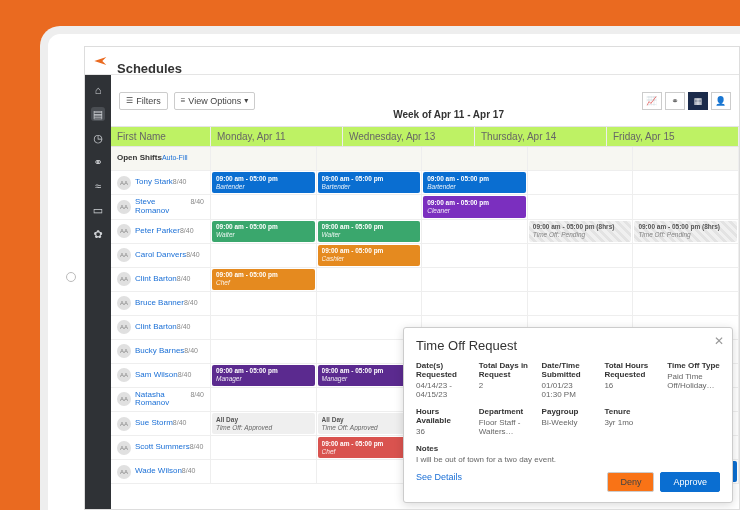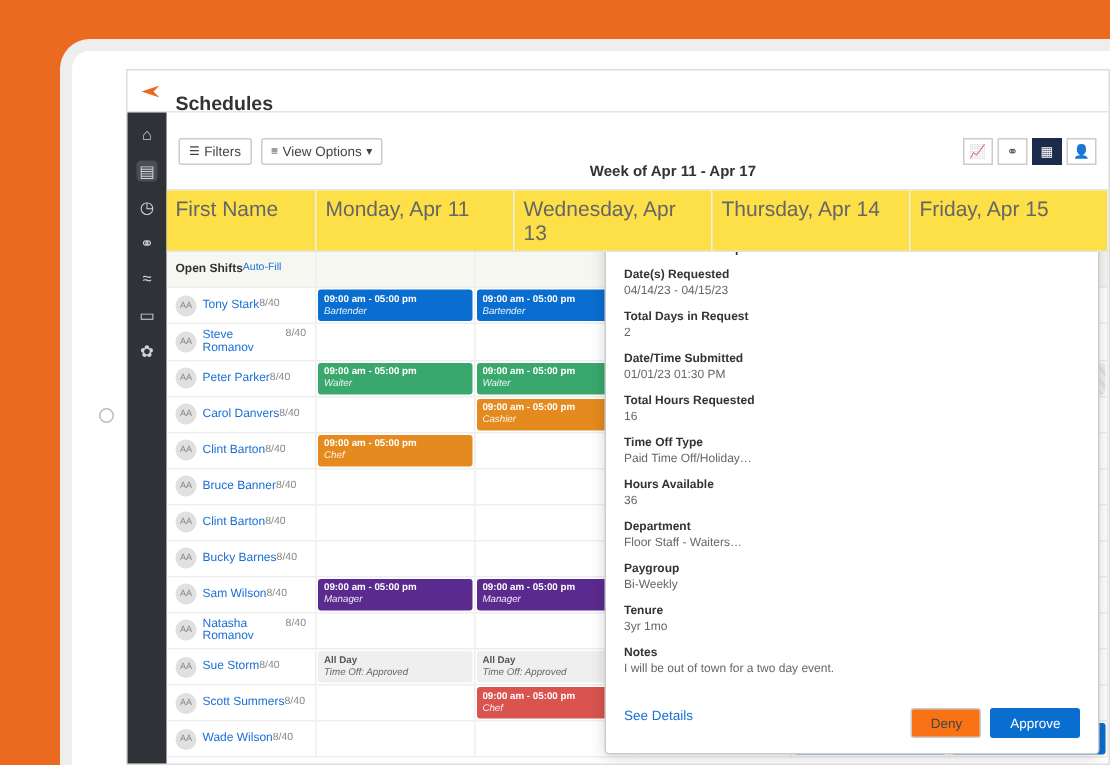--- a/index.html
+++ b/index.html
@@ -17,21 +17,21 @@
   .leftnav .nav-ic.active { background: #4a4e53; }
   .main { flex: 1; display: flex; flex-direction: column; overflow: hidden; }
   .toolbar { display: flex; align-items: center; justify-content: space-between; padding: 6px 8px; border-bottom: 1px solid #e5e5e5; }
   .toolbar-left { display: flex; gap: 6px; }
   .tbtn { border: 1px solid #ccc; background: #fff; font-size: 9px; padding: 3px 6px; border-radius: 2px; display: inline-flex; align-items: center; gap: 3px; cursor: pointer; color: #444; }
   .tbtn .ic { font-size: 8px; }
   .week-label { font-size: 10px; font-weight: 600; color: #333; margin-top: 28px; }
   .toolbar-right { display: flex; gap: 3px; }
   .rbtn { width: 20px; height: 18px; border: 1px solid #ccc; display: inline-flex; align-items: center; justify-content: center; font-size: 9px; cursor: pointer; background: #fff; color: #555; }
   .rbtn.active { background: #1b2b4b; color: #fff; border-color: #1b2b4b; }
-  .grid-head { display: flex; border-bottom: 1px solid #e5e5e5; background: #fde047; font-size: 14px; color: #666; }
+  .grid-head { display: flex; border-bottom: 1px solid #e5e5e5; background: #bef264; font-size: 10px; color: #666; }
   .col-name { width: 100px; padding: 4px 6px; border-right: 1px solid #eee; }
   .col-day { flex: 1; padding: 4px 6px; border-right: 1px solid #eee; text-align: left; }
   .grid-body { flex: 1; overflow: auto; position: relative; }
   .row { display: flex; border-bottom: 1px solid #eee; min-height: 24px; }
   .row.open { background: #f7f7f2; }
   .cell-name { width: 100px; padding: 3px 6px; border-right: 1px solid #eee; display: flex; align-items: center; gap: 4px; }
   .avatar { width: 14px; height: 14px; border-radius: 50%; background: #e0e0e0; font-size: 6px; color: #888; display: inline-flex; align-items: center; justify-content: center; flex-shrink: 0; }
   .name-block { display: flex; flex-direction: row; line-height: 1.1; }
   .emp-name { font-size: 8px; color: #1a6fd6; cursor: pointer; }
   .emp-sub { font-size: 7px; color: #888; }
@@ -44,24 +44,24 @@
   .shift.orange { background: #e58a1f; }
   .shift.red { background: #d9534f; }
   .shift.purple { background: #7b2fbf; }
   .shift.purple-dk { background: #5b2a8f; }
   .shift.gray { background: #efefef; color: #555; }
   .shift.hatch { background: repeating-linear-gradient(45deg, #f0f0f0, #f0f0f0 3px, #e3e3e3 3px, #e3e3e3 6px); color: #555; }
   .shift.hatch .role { color: #777; }
   .panel { position: absolute; right: 6px; bottom: 6px; width: 330px; background: #fff; border: 1px solid #ccc; box-shadow: 0 2px 10px rgba(0,0,0,0.15); border-radius: 3px; padding: 10px 12px; z-index: 10; }
   .panel-title { font-size: 13px; color: #333; margin-bottom: 8px; }
   .panel-close { position: absolute; right: 8px; top: 6px; font-size: 12px; color: #999; cursor: pointer; }
-  .panel-grid { display: grid; grid-template-columns: 1fr; gap: 8px 10px; margin-bottom: 8px; }
+  .panel-grid { display: grid; grid-template-columns: 1fr 1fr 1fr 1fr 1fr; gap: 8px 10px; margin-bottom: 8px; }
   .pfield .plabel { font-size: 8px; font-weight: 600; color: #333; }
   .pfield .pval { font-size: 8px; color: #666; margin-top: 2px; }
-  .panel-notes { margin-bottom: 22px; }
+  .panel-notes { margin-bottom: 8px; }
   .panel-footer { display: flex; align-items: flex-start; justify-content: space-between; }
   .see-details { font-size: 9px; color: #1a6fd6; cursor: pointer; }
   .panel-actions { display: flex; gap: 6px; }
   .pbtn { font-size: 9px; padding: 4px 12px; border-radius: 2px; border: 1px solid #ccc; cursor: pointer; background: #f97316; color: #444; }
   .pbtn.primary { background: #0a6ed1; color: #fff; border-color: #0a6ed1; }
 </style>
 </head>
 <body>
 
 <div class="tablet">

